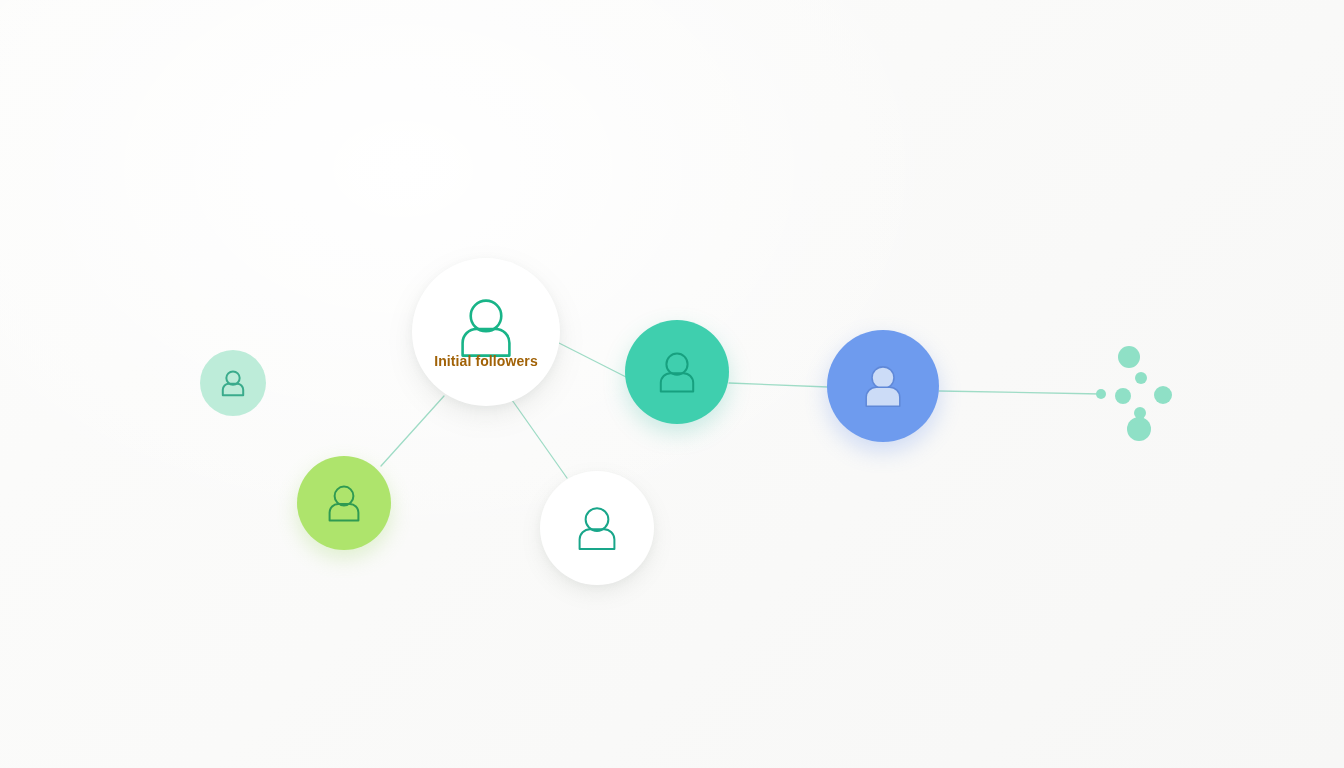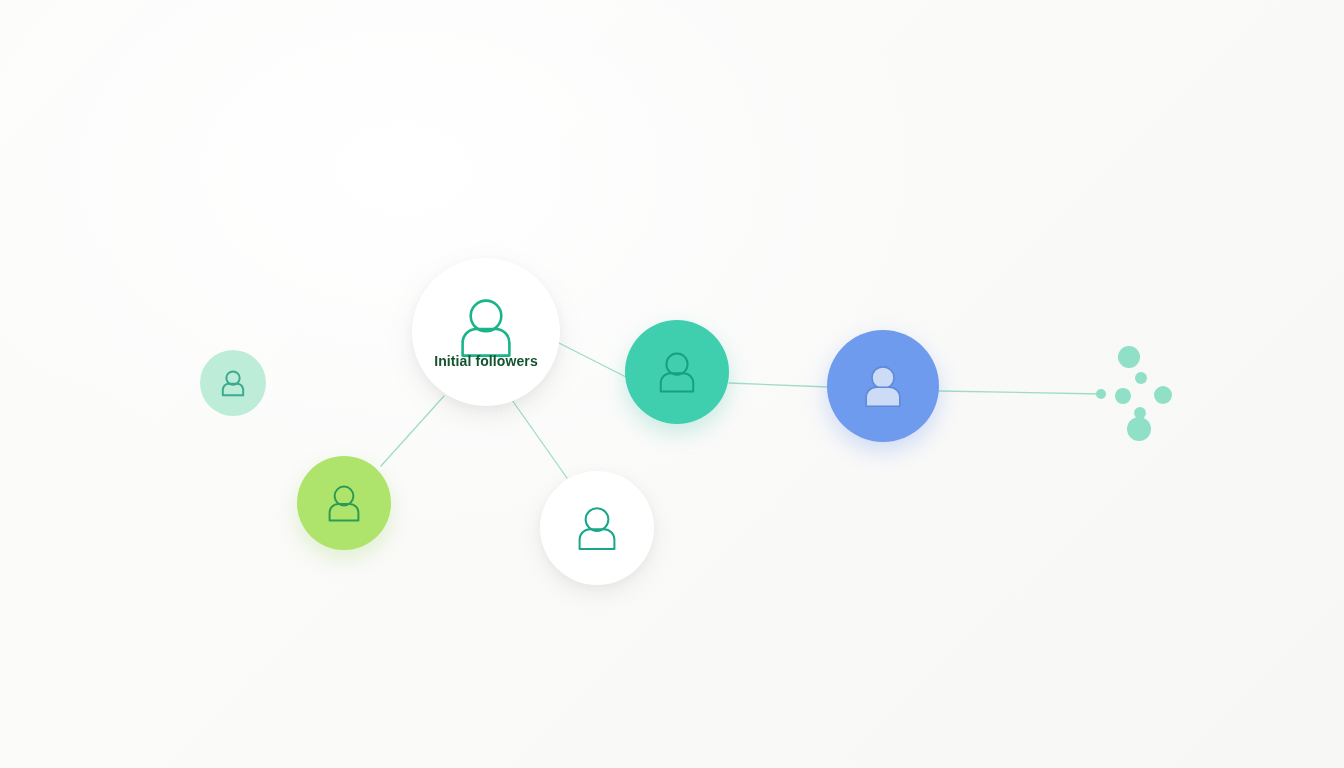--- a/index.html
+++ b/index.html
@@ -94,21 +94,21 @@
   }
 
   
   .node-label {
     position: absolute;
     left: 50%;
     transform: translateX(-50%);
     white-space: nowrap;
     font-size: 14px;
     font-weight: bold;
-    color: #14532d;
+    color: #a16207;
     letter-spacing: 0.1px;
     line-height: 1;
   }
 
   
   .cluster-dot {
     position: absolute;
     border-radius: 50%;
     background: #8fe0c6;
   }

